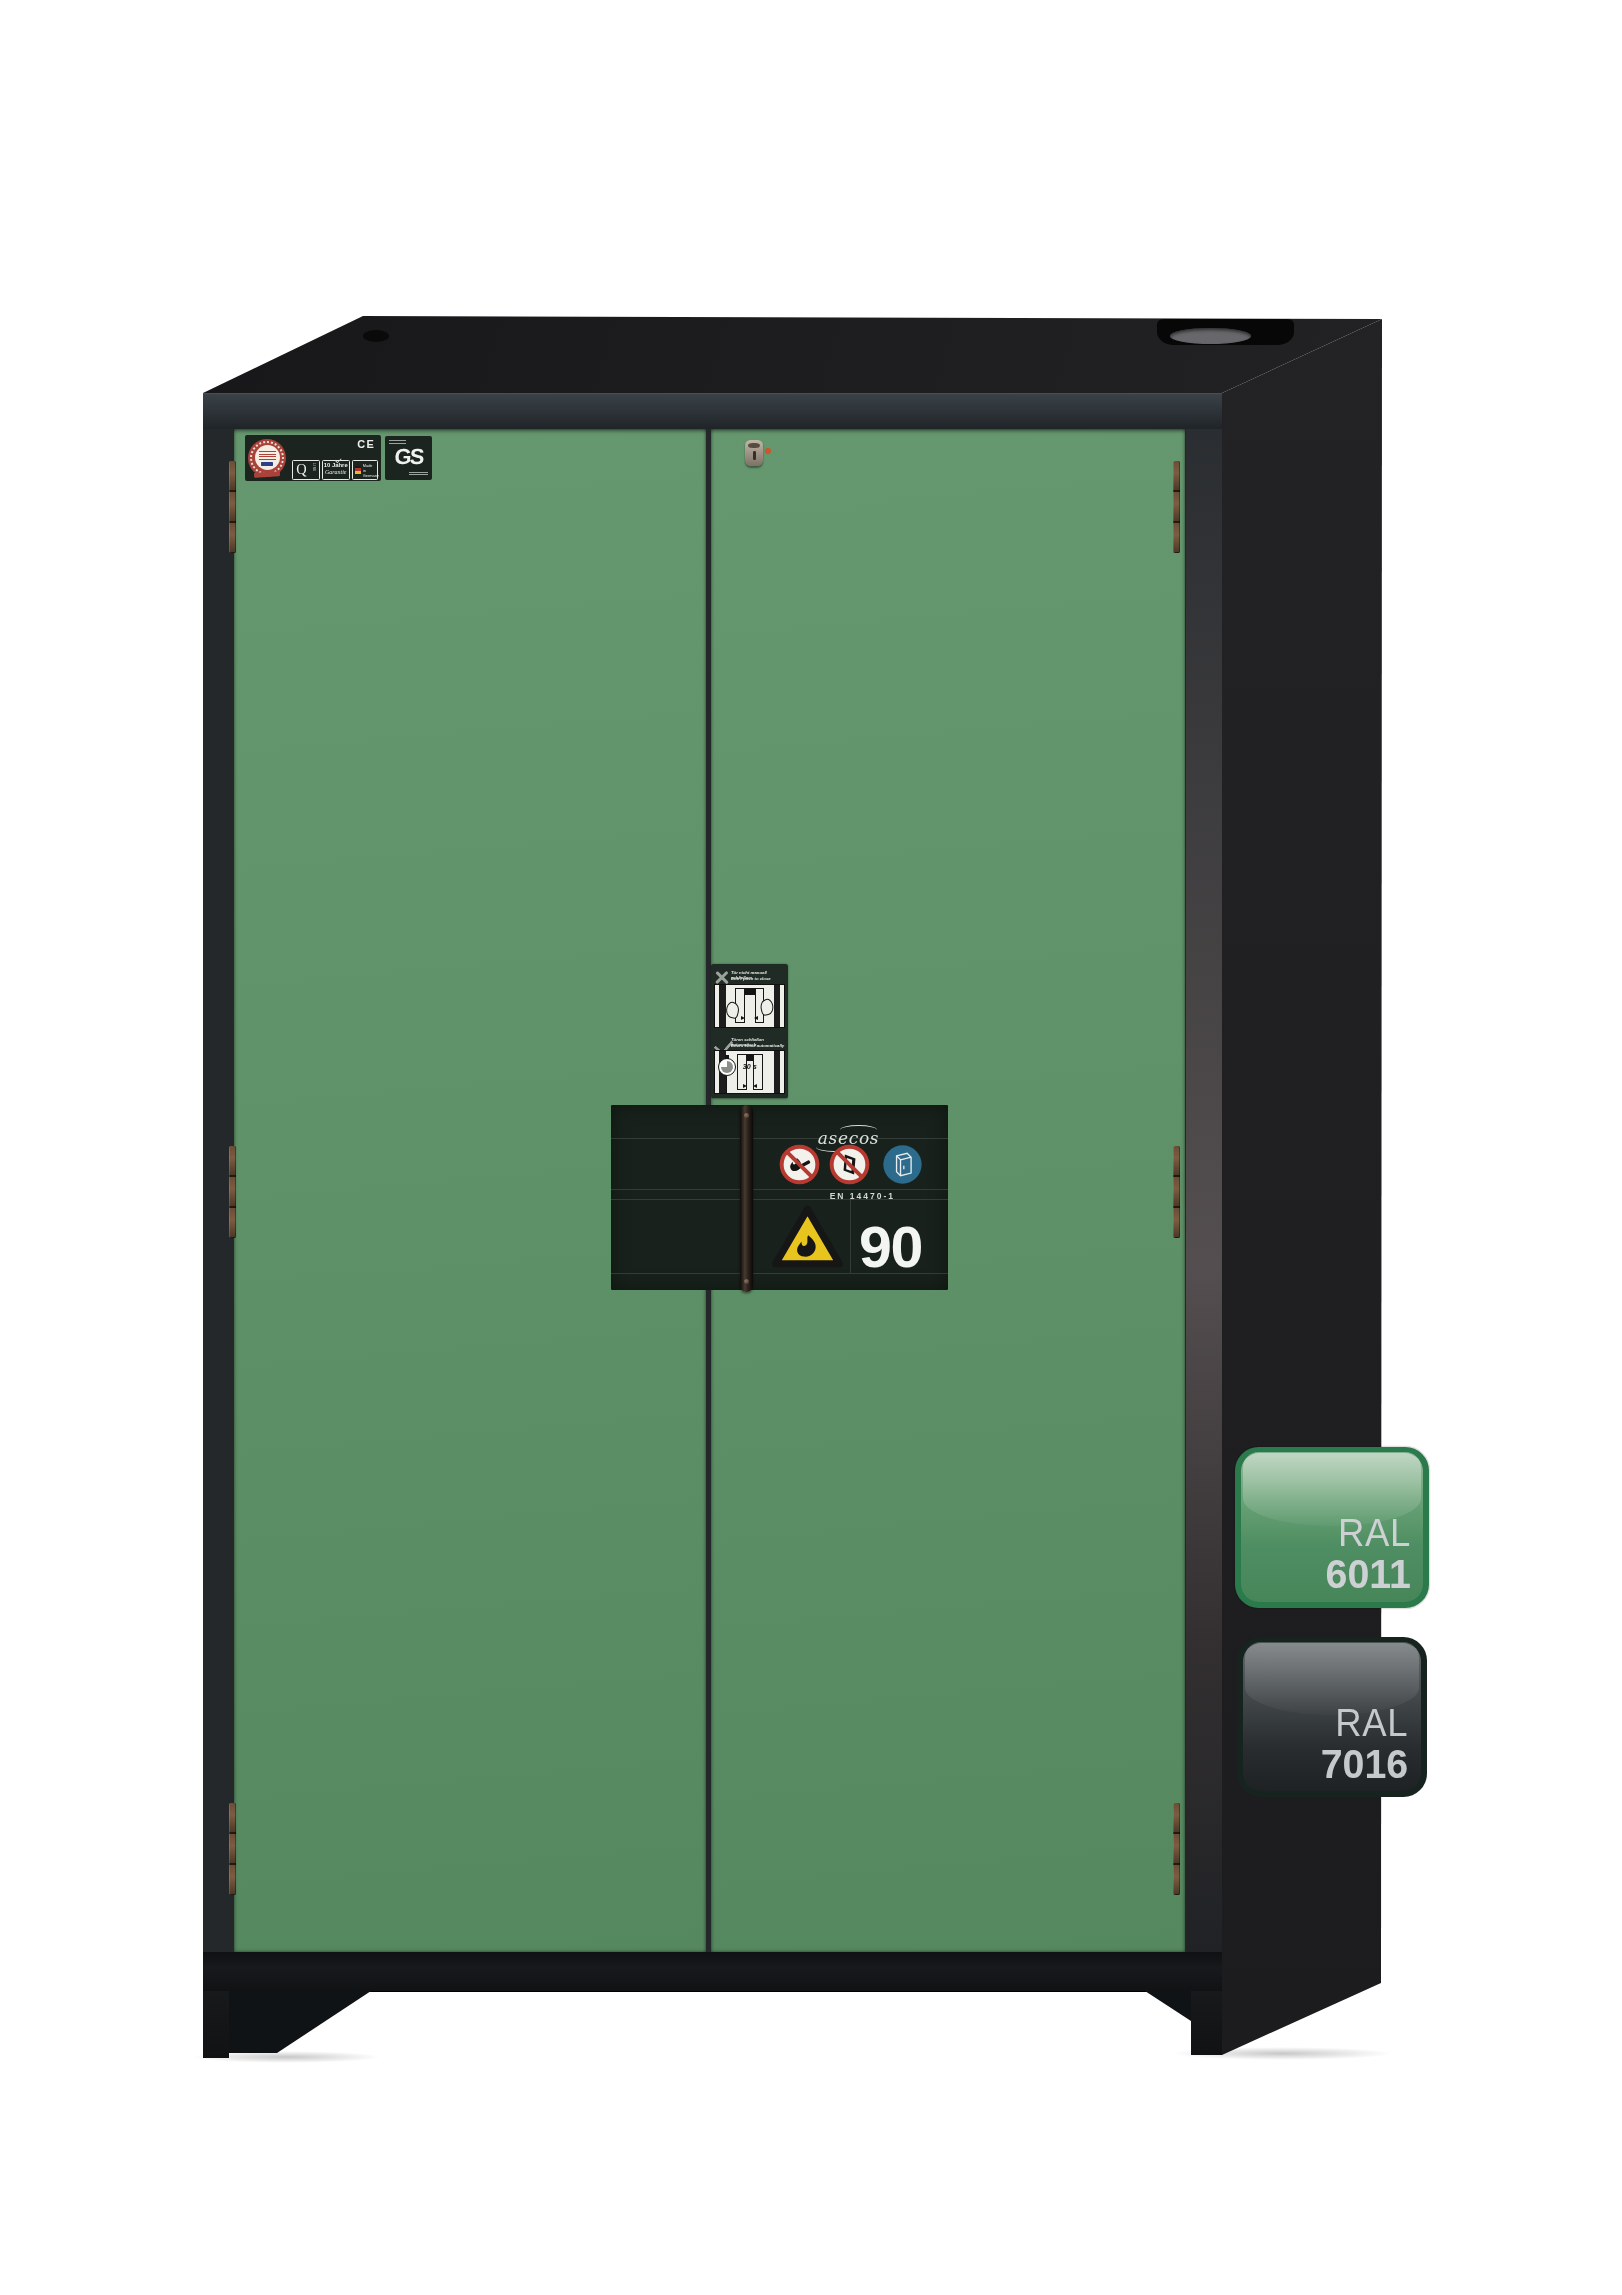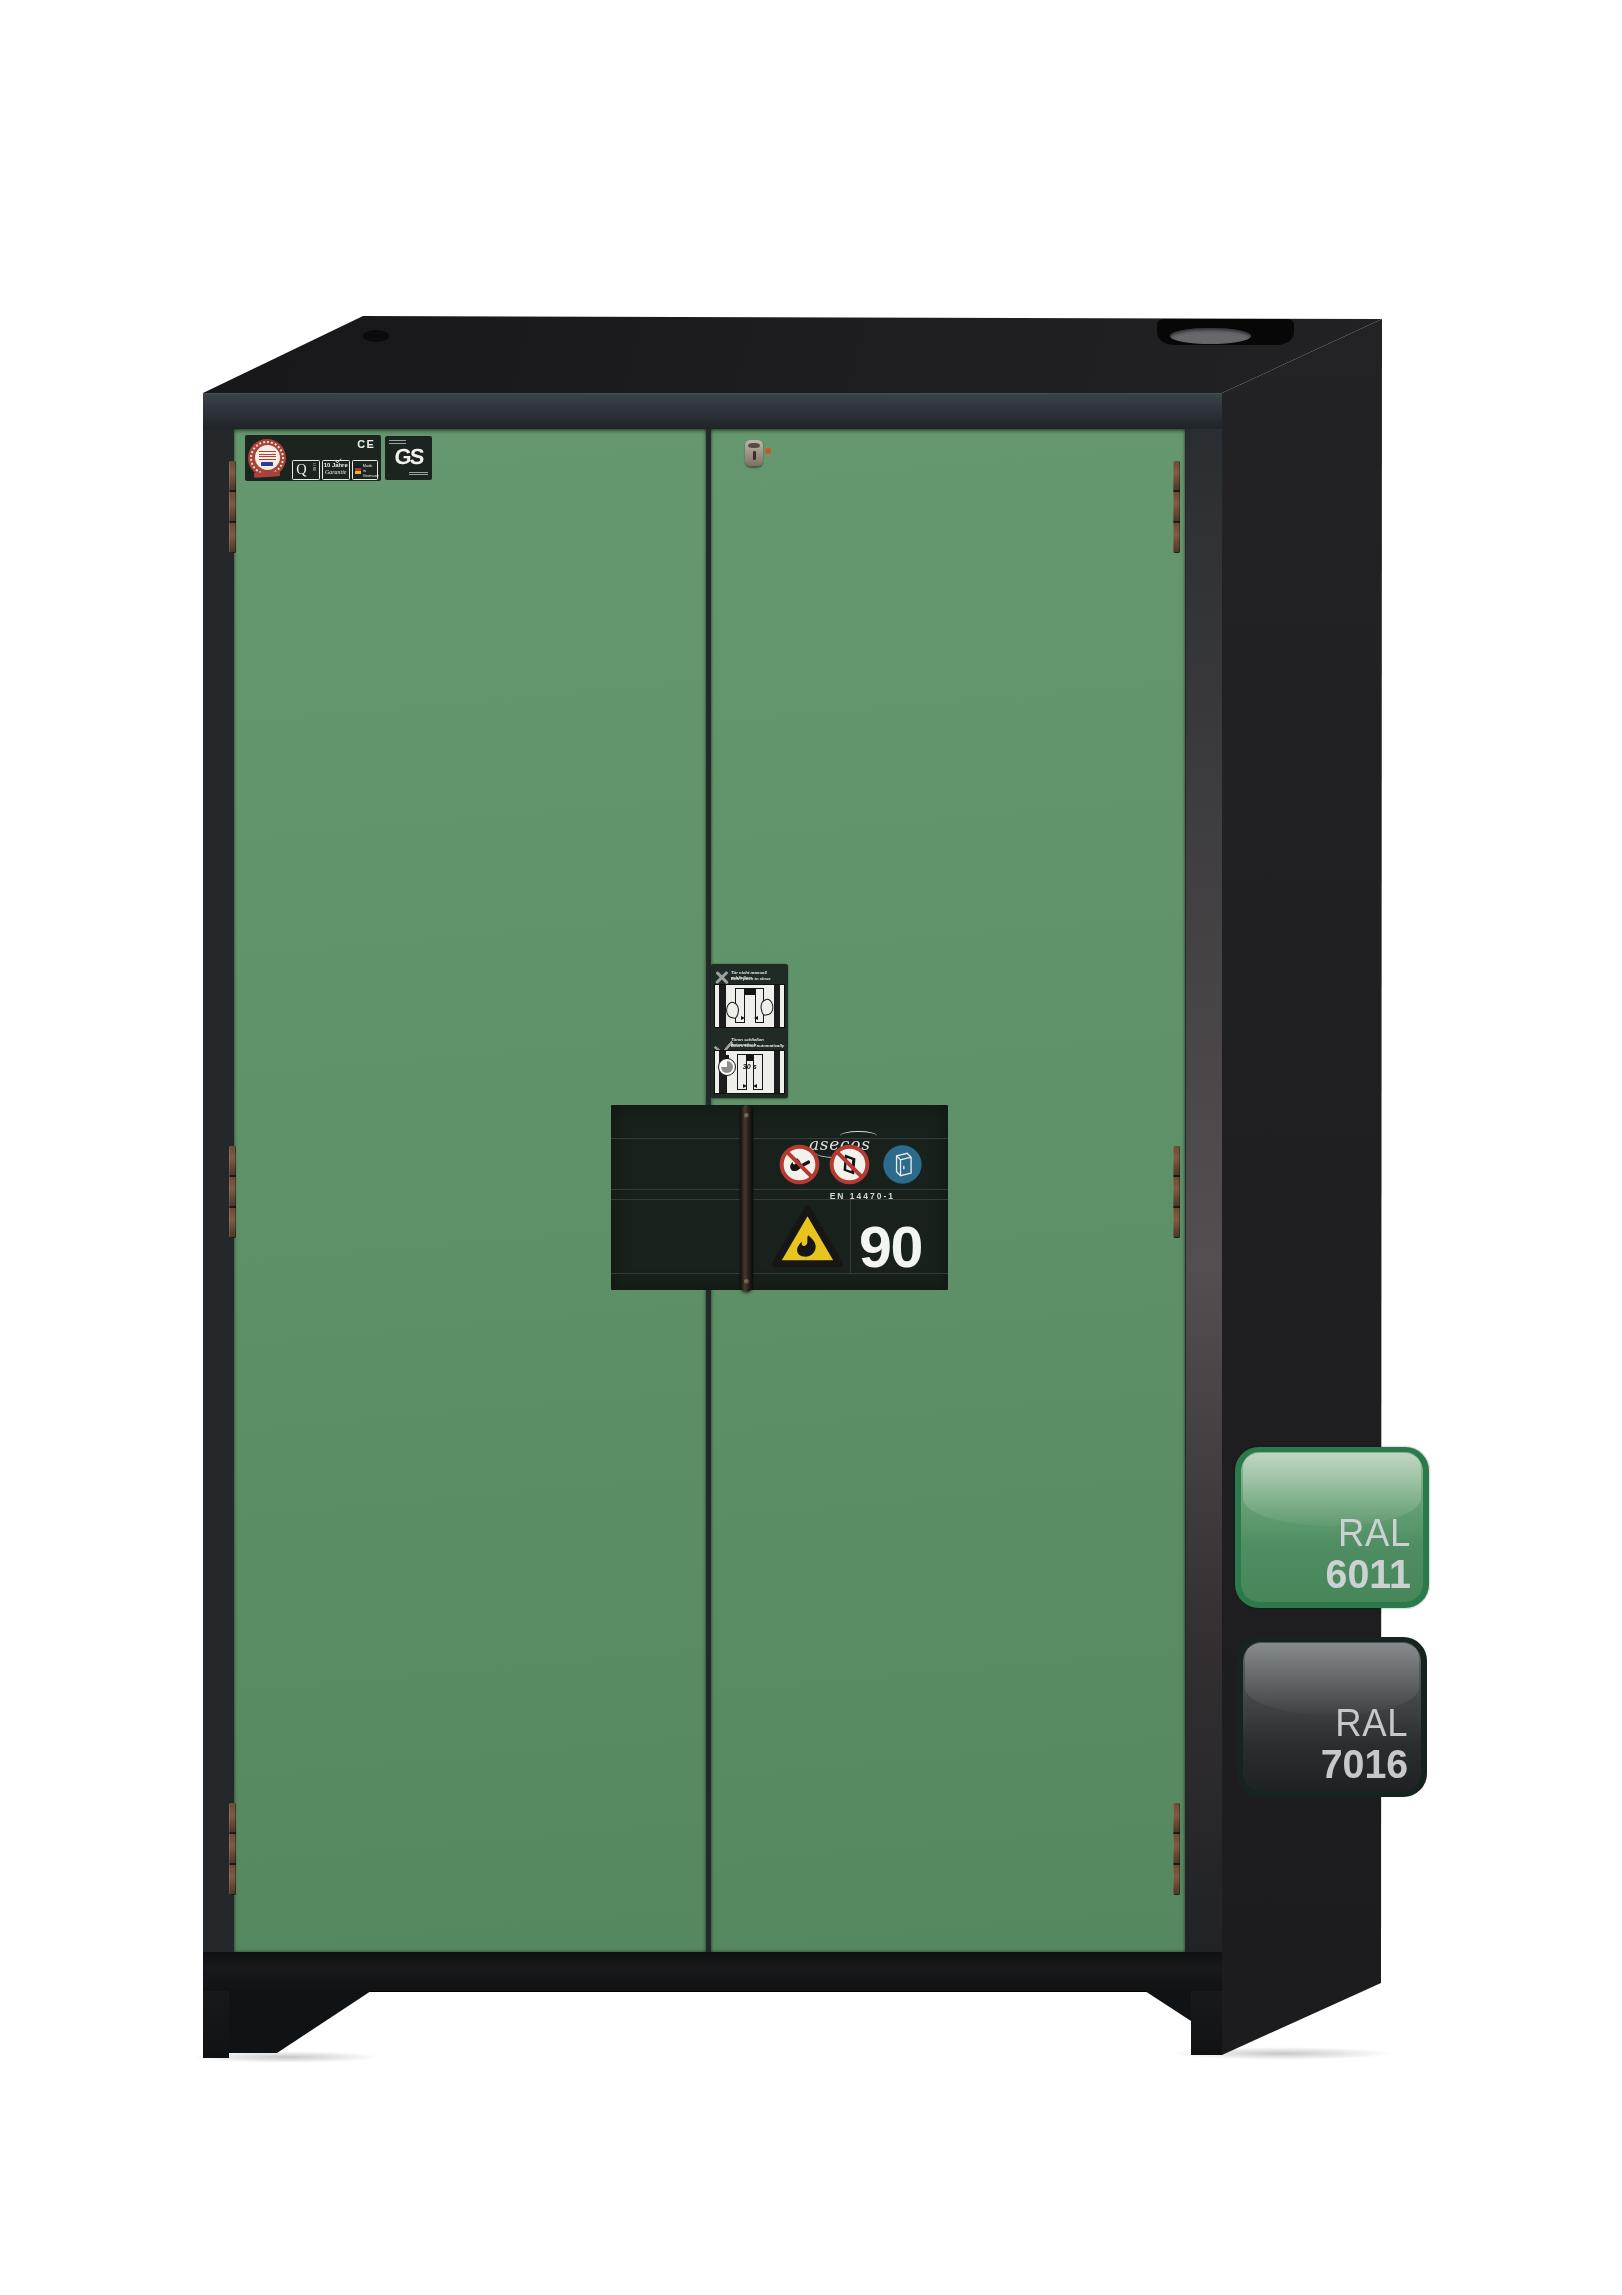--- a/index.html
+++ b/index.html
@@ -83,21 +83,21 @@
     background:repeating-linear-gradient(180deg,#9aa39c 0 1px,transparent 1px 2.6px);}
   #gs-plate .gs{position:absolute;left:0;right:0;top:7.9px;text-align:center;font-size:22px;font-weight:bold;letter-spacing:-2px;transform:skewX(-4deg);}
   #gs-plate .micro2{position:absolute;right:3.9px;bottom:5.2px;width:19.6px;height:3.3px;
     background:repeating-linear-gradient(180deg,#9aa39c 0 0.8px,transparent 0.8px 2px);}
 
   
   #type-plate{left:611px;top:1105px;width:337px;height:185px;background:#18211c;border-radius:1.3px;
     box-shadow:inset 0 0 19.6px rgba(0,0,0,.35);}
   .tp-hline{position:absolute;left:0;width:337px;height:1px;background:#4a544d;opacity:.55;}
   #tp-vline{position:absolute;left:239px;top:94px;width:1px;height:74px;background:#4a544d;opacity:.55;}
-  #asecos-logo{position:absolute;left:198px;top:27px;width:79px;height:25px;color:#dce2dd;}
+  #asecos-logo{position:absolute;left:198px;top:21px;width:79px;height:25px;text-align:center;color:#dce2dd;}
   #asecos-logo .name{font-family:"DejaVu Serif","Liberation Serif",serif;font-style:italic;font-size:17px;line-height:25px;letter-spacing:0.7px;}
   #asecos-logo .arc-t{position:absolute;left:31px;top:-1.3px;width:37px;height:9.2px;border-top:1.3px solid #d8ded9;border-radius:50%;}
   #asecos-logo .arc-b{position:absolute;left:6.5px;bottom:-1.3px;width:37px;height:9.2px;border-bottom:1.3px solid #d8ded9;border-radius:50%;}
   .picto{position:absolute;top:39px;width:41px;height:41px;}
   #en-standard{position:absolute;left:192px;top:86px;width:92px;text-align:right;
     font-size:8.5px;font-weight:bold;letter-spacing:2px;color:#d3d9d4;}
   #tp-triangle{position:absolute;left:159px;top:99px;width:75px;height:65px;}
   #fire-rating{position:absolute;left:243px;top:113px;width:73px;text-align:center;
     font-size:58px;font-weight:bold;line-height:1;color:#f3f5f2;letter-spacing:-1.3px;transform:scaleX(1.02);}
 

